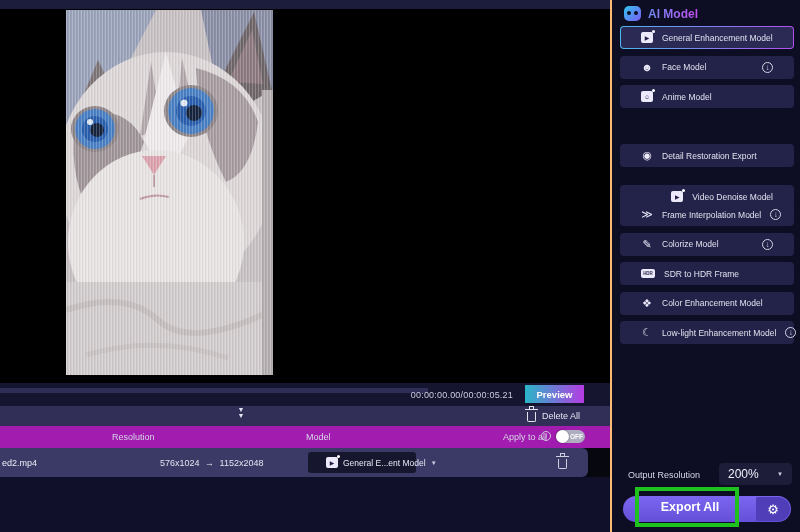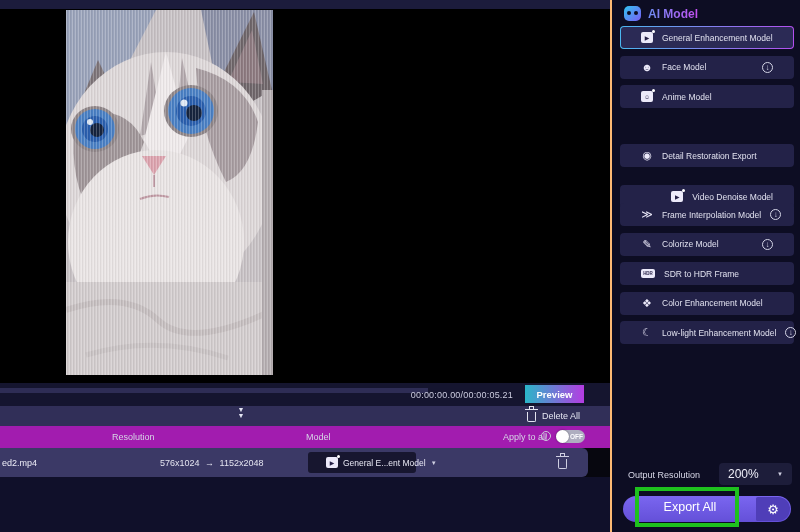--- a/index.html
+++ b/index.html
@@ -77,21 +77,21 @@
 
   .out-res-label { position:absolute; left:16px; top:470px; font-size:9px; color:#d8d8e8; }
   .out-res-select { position:absolute; left:107px; top:463px; width:73px; height:22px; background:#1d1d3a; border-radius:4px;
     display:flex; align-items:center; padding:0 9px; }
   .out-res-select .val { font-size:12px; color:#eeeef8; }
   .out-res-select .arr { margin-left:auto; font-size:6px; color:#d0d0e2; }
 
   .export-pill { position:absolute; left:11px; top:496px; width:168px; height:26px; border-radius:14px;
     background:linear-gradient(180deg,#7a66f0,#6450d8); }
   .export-label { position:absolute; left:0; top:0; width:134px; height:22px; display:flex; align-items:center; justify-content:center;
-    color:#fff; font-size:12.5px; font-weight:normal; }
+    color:#fff; font-size:12.5px; font-weight:bold; }
   .gear-seg { position:absolute; right:1px; top:1px; width:34px; height:24px; border-radius:2px 13px 13px 2px; background:#4f3eb8;
     display:flex; align-items:center; justify-content:center; }
   .gear-seg .g { color:#fff; font-size:13px; }
   .annotation-green { position:absolute; left:635px; top:487px; width:104px; height:40px; border:4px solid #1ec11e; z-index:9; pointer-events:none; }
 </style>
 </head>
 <body>
 
 <div id="app">
 

